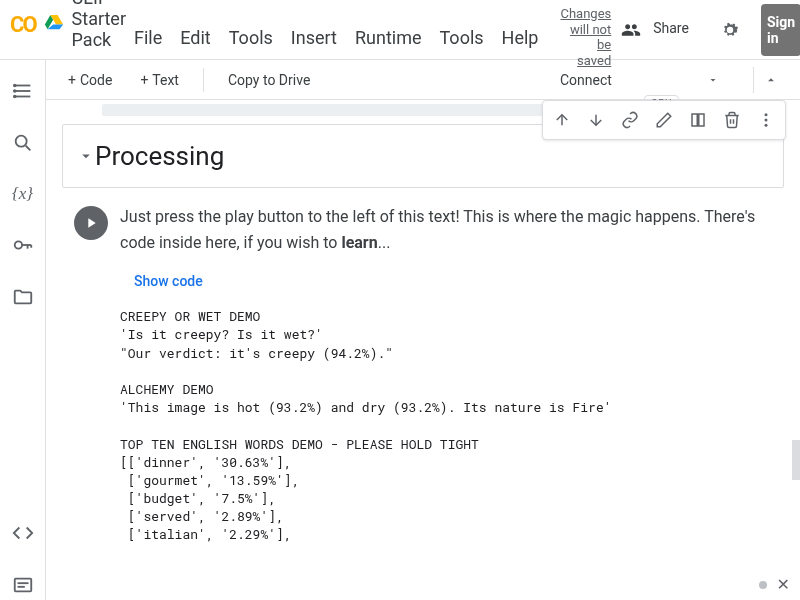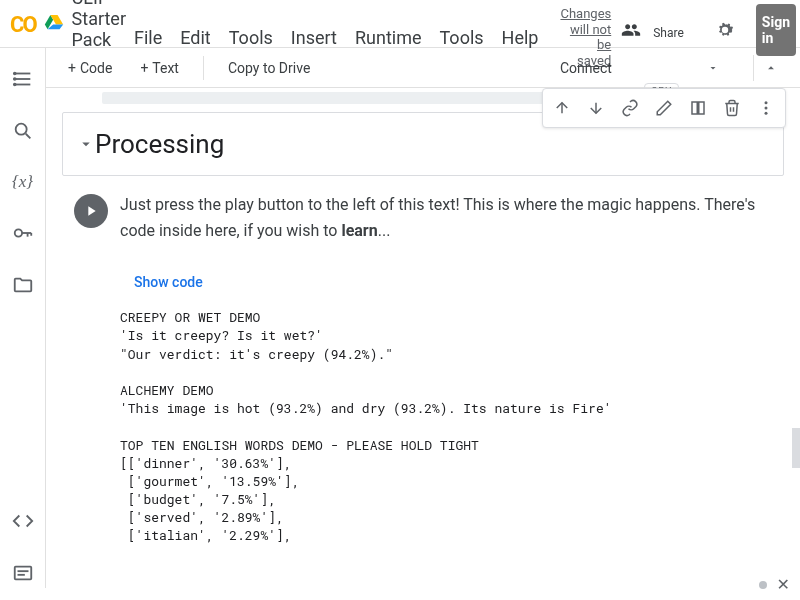--- a/index.html
+++ b/index.html
@@ -1,30 +1,30 @@
 <!DOCTYPE html>
 <html><head>
 <meta charset="utf-8">
 <style>
 * { box-sizing: border-box; margin: 0; padding: 0; }
 body { font-family: Roboto, Arial, sans-serif; font-size: 14px; color: #3c4043; width: 800px; height: 600px; overflow: hidden; background: #fff; }
-.header { display: flex; align-items: flex-start; padding: 4px 8px 0 8px; height: 48px; border-bottom: 1px solid #e0e0e0; }
+.header { display: flex; align-items: flex-start; padding: 4px 8px 0 8px; height: 60px; border-bottom: 1px solid #e0e0e0; }
 .logo { width: 32px; height: 32px; margin: 4px 8px 0 2px; display: flex; align-items: center; justify-content: center; }
 .logo-co { font-weight: 700; font-size: 22px; letter-spacing: -2px; }
 .logo-co .o1 { color: #f9ab00; }
 .logo-co .o2 { color: #f9ab00; }
 .drive-icon { width: 20px; height: 20px; margin: 8px 6px 0 0; }
 .title-area { flex: 1; display: flex; flex-direction: row; }
 .title-row { display: flex; align-items: center; height: 28px; }
 .doc-title { font-size: 18px; color: #3c4043; padding-left: 2px; }
 .menu-row { display: flex; gap: 2px; margin-top: 2px; align-items: center; }
 .menu-item { padding: 4px 8px; font-size: 18px; color: #3c4043; cursor: pointer; border-radius: 4px; }
 .changes-note { font-size: 13px; color: #5f6368; text-decoration: underline; margin-left: 12px; text-align: right; line-height: 1.2; max-width: 120px; }
 .header-right { display: flex; align-items: center; gap: 12px; margin-left: auto; }
-.share-btn { display: flex; align-items: flex-end; gap: 12px; padding: 6px 10px; cursor: pointer; font-size: 12px; color: #3c4043; }
+.share-btn { display: flex; align-items: flex-start; gap: 12px; padding: 6px 10px; cursor: pointer; font-size: 14px; color: #3c4043; }
 .gear-btn { padding: 8px; cursor: pointer; color: #5f6368; border-radius: 50%; }
 .signin-btn { background: #737373; color: #fff; padding: 10px 6px; border-radius: 4px; font-size: 14px; font-weight: 700; cursor: pointer; }
 .body-row { display: flex; height: 540px; }
 .left-rail { width: 46px; border-right: 1px solid #e0e0e0; display: flex; flex-direction: column; align-items: center; padding-top: 16px; gap: 22px; }
 .rail-icon { color: #5f6368; cursor: pointer; padding: 4px; }
 .rail-spacer { flex: 1; }
 .main { flex: 1; display: flex; flex-direction: column; overflow: hidden; }
 .toolbar { height: 40px; border-bottom: 1px solid #e0e0e0; display: flex; align-items: center; padding: 0 12px; gap: 8px; }
 .tb-btn { display: flex; align-items: center; gap: 4px; padding: 6px 10px; font-size: 14px; color: #3c4043; cursor: pointer; border-radius: 4px; }
 .tb-divider { width: 1px; height: 24px; background: #e0e0e0; margin: 0 6px; }
@@ -36,21 +36,21 @@
 .content { flex: 1; overflow: auto; position: relative; padding: 0 8px 20px 8px; }
 .grey-strip { height: 12px; background: #eceff1; margin: 4px 8px 8px 48px; border-radius: 2px; }
 .cell-toolbar { position: absolute; top: 0; right: 14px; background: #fff; border: 1px solid #dadce0; border-radius: 4px; display: flex; padding: 2px; box-shadow: 0 1px 3px rgba(0,0,0,0.1); z-index: 5; }
 .ct-btn { padding: 8px; cursor: pointer; color: #5f6368; display: flex; align-items: center; }
 .section-card { border: 1px solid #dadce0; border-radius: 2px; margin: 4px 8px 16px 8px; padding: 16px 14px; display: flex; align-items: center; gap: 0; }
 .section-chevron { color: #5f6368; cursor: pointer; }
 .section-title { font-size: 26px; font-weight: 400; color: #202124; }
 .code-cell { display: flex; padding: 0 8px 10px 8px; gap: 12px; }
 .play-btn { width: 34px; height: 34px; border-radius: 50%; background: #5f6368; display: flex; align-items: center; justify-content: center; cursor: pointer; flex-shrink: 0; margin-top: 2px; margin-left: 12px; }
 .cell-body { flex: 1; }
-.cell-desc { font-size: 16px; color: #3c4043; line-height: 1.6; margin-bottom: 27px; }
+.cell-desc { font-size: 16px; color: #3c4043; line-height: 1.6; margin-bottom: 14px; }
 .show-code { color: #1a73e8; font-size: 14px; font-weight: 500; cursor: pointer; margin: 4px 16px 18px 14px; display: inline-block; }
 .output { font-family: 'Roboto Mono', Menlo, Consolas, monospace; font-size: 13px; color: #202124; white-space: pre; line-height: 1.4; margin-left: 0; }
 .scroll-marker { position: absolute; right: 0; top: 340px; width: 8px; height: 40px; background: #dadce0; }
 .footer-dots { position: absolute; bottom: 6px; right: 10px; display: flex; gap: 10px; align-items: center; }
 .dot-grey { width: 8px; height: 8px; border-radius: 50%; background: #bdc1c6; }
 .close-x { color: #5f6368; font-size: 16px; cursor: pointer; }
 svg { display: block; }
 </style>
 </head>
 <body>

